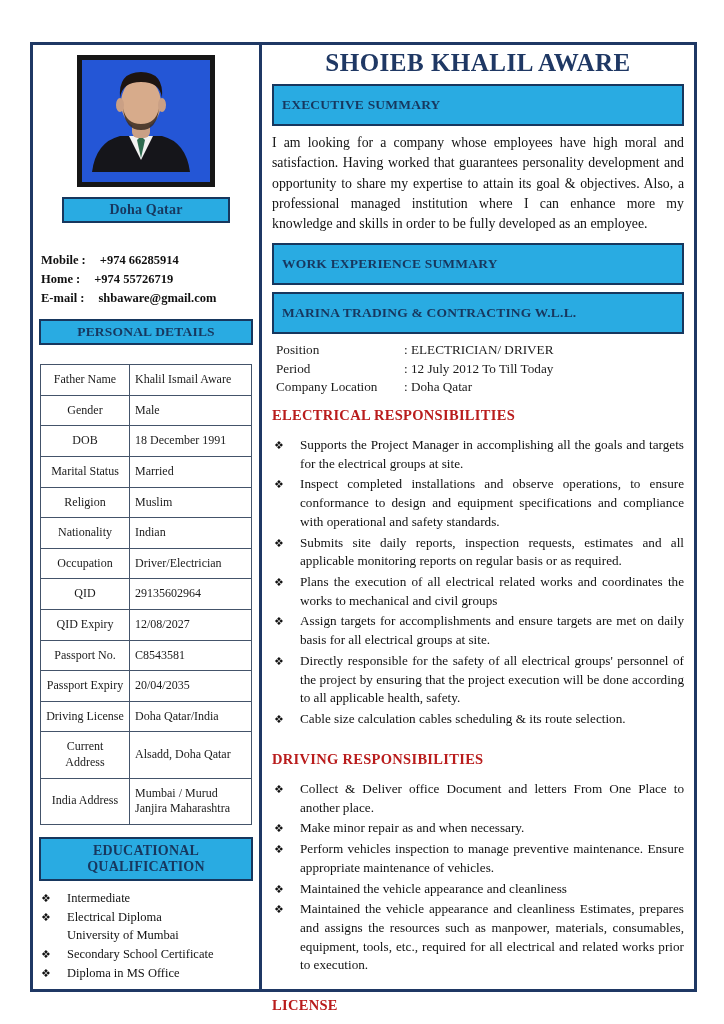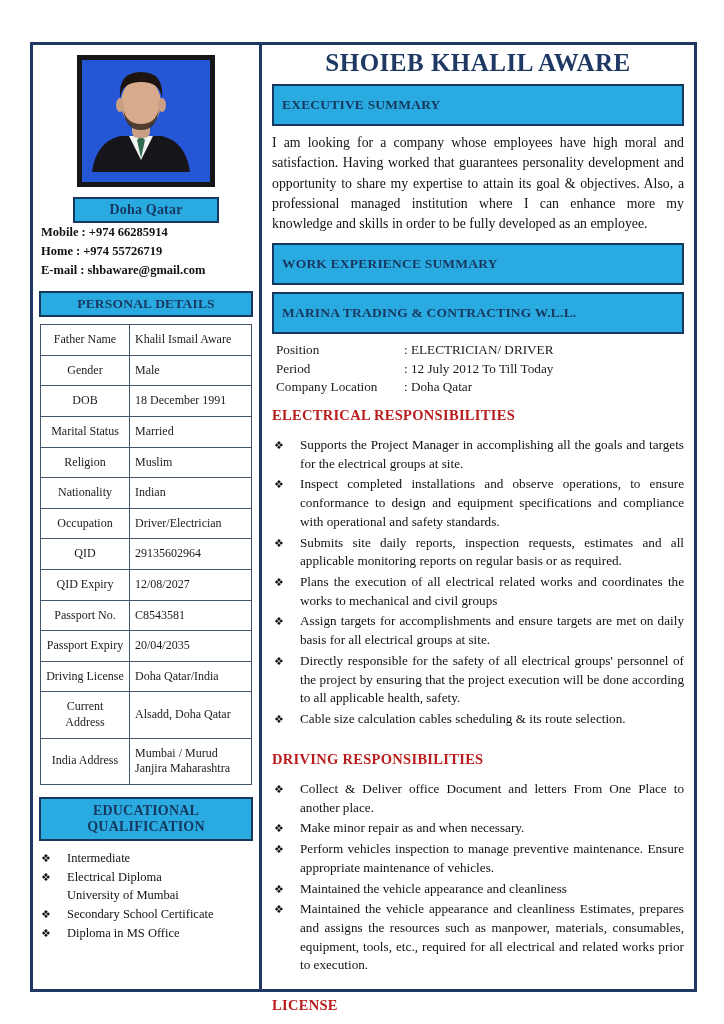--- a/index.html
+++ b/index.html
@@ -19,27 +19,27 @@
   }
   .photo-frame{
     width:128px;height:122px;margin:2px auto 10px;border:5px solid #161616;
     background:#2456D6;overflow:hidden;
   }
   .bar{
     background:#29ABE2;border:2px solid #17375E;color:#17375E;
     font-weight:bold;text-align:center;box-sizing:border-box;
   }
   .location-badge{
-    width:146px;margin:0 auto 0;font-size:14px;padding:3px 0;letter-spacing:.2px;
+    width:168px;margin:0 auto 28px;font-size:14px;padding:3px 0;letter-spacing:.2px;
   }
   .contact-block{margin:0 0 12px 2px;}
   .contact-line{font-weight:bold;font-size:12.5px;line-height:1.5;color:#111;}
-  .contact-line .clabel{margin-right:3px;}
+  .contact-line .clabel{margin-right:14px;}
   .section-bar{
-    width:100%;font-size:13.5px;padding:3px 0;margin-bottom:7px;letter-spacing:.2px;
+    width:100%;font-size:13.5px;padding:3px 0;margin-bottom:19px;letter-spacing:.2px;
   }
   .edu-bar{font-size:14px;padding:4px 0;margin-top:12px;margin-bottom:8px;}
   table.pd{
     width:212px;margin:0 auto;border-collapse:collapse;font-size:12px;
   }
   table.pd th, table.pd td{
     border:1.2px solid #44546A;font-weight:normal;padding:7px 5px;line-height:1.3;
     vertical-align:middle;
   }
   table.pd th{width:78px;text-align:center;}

